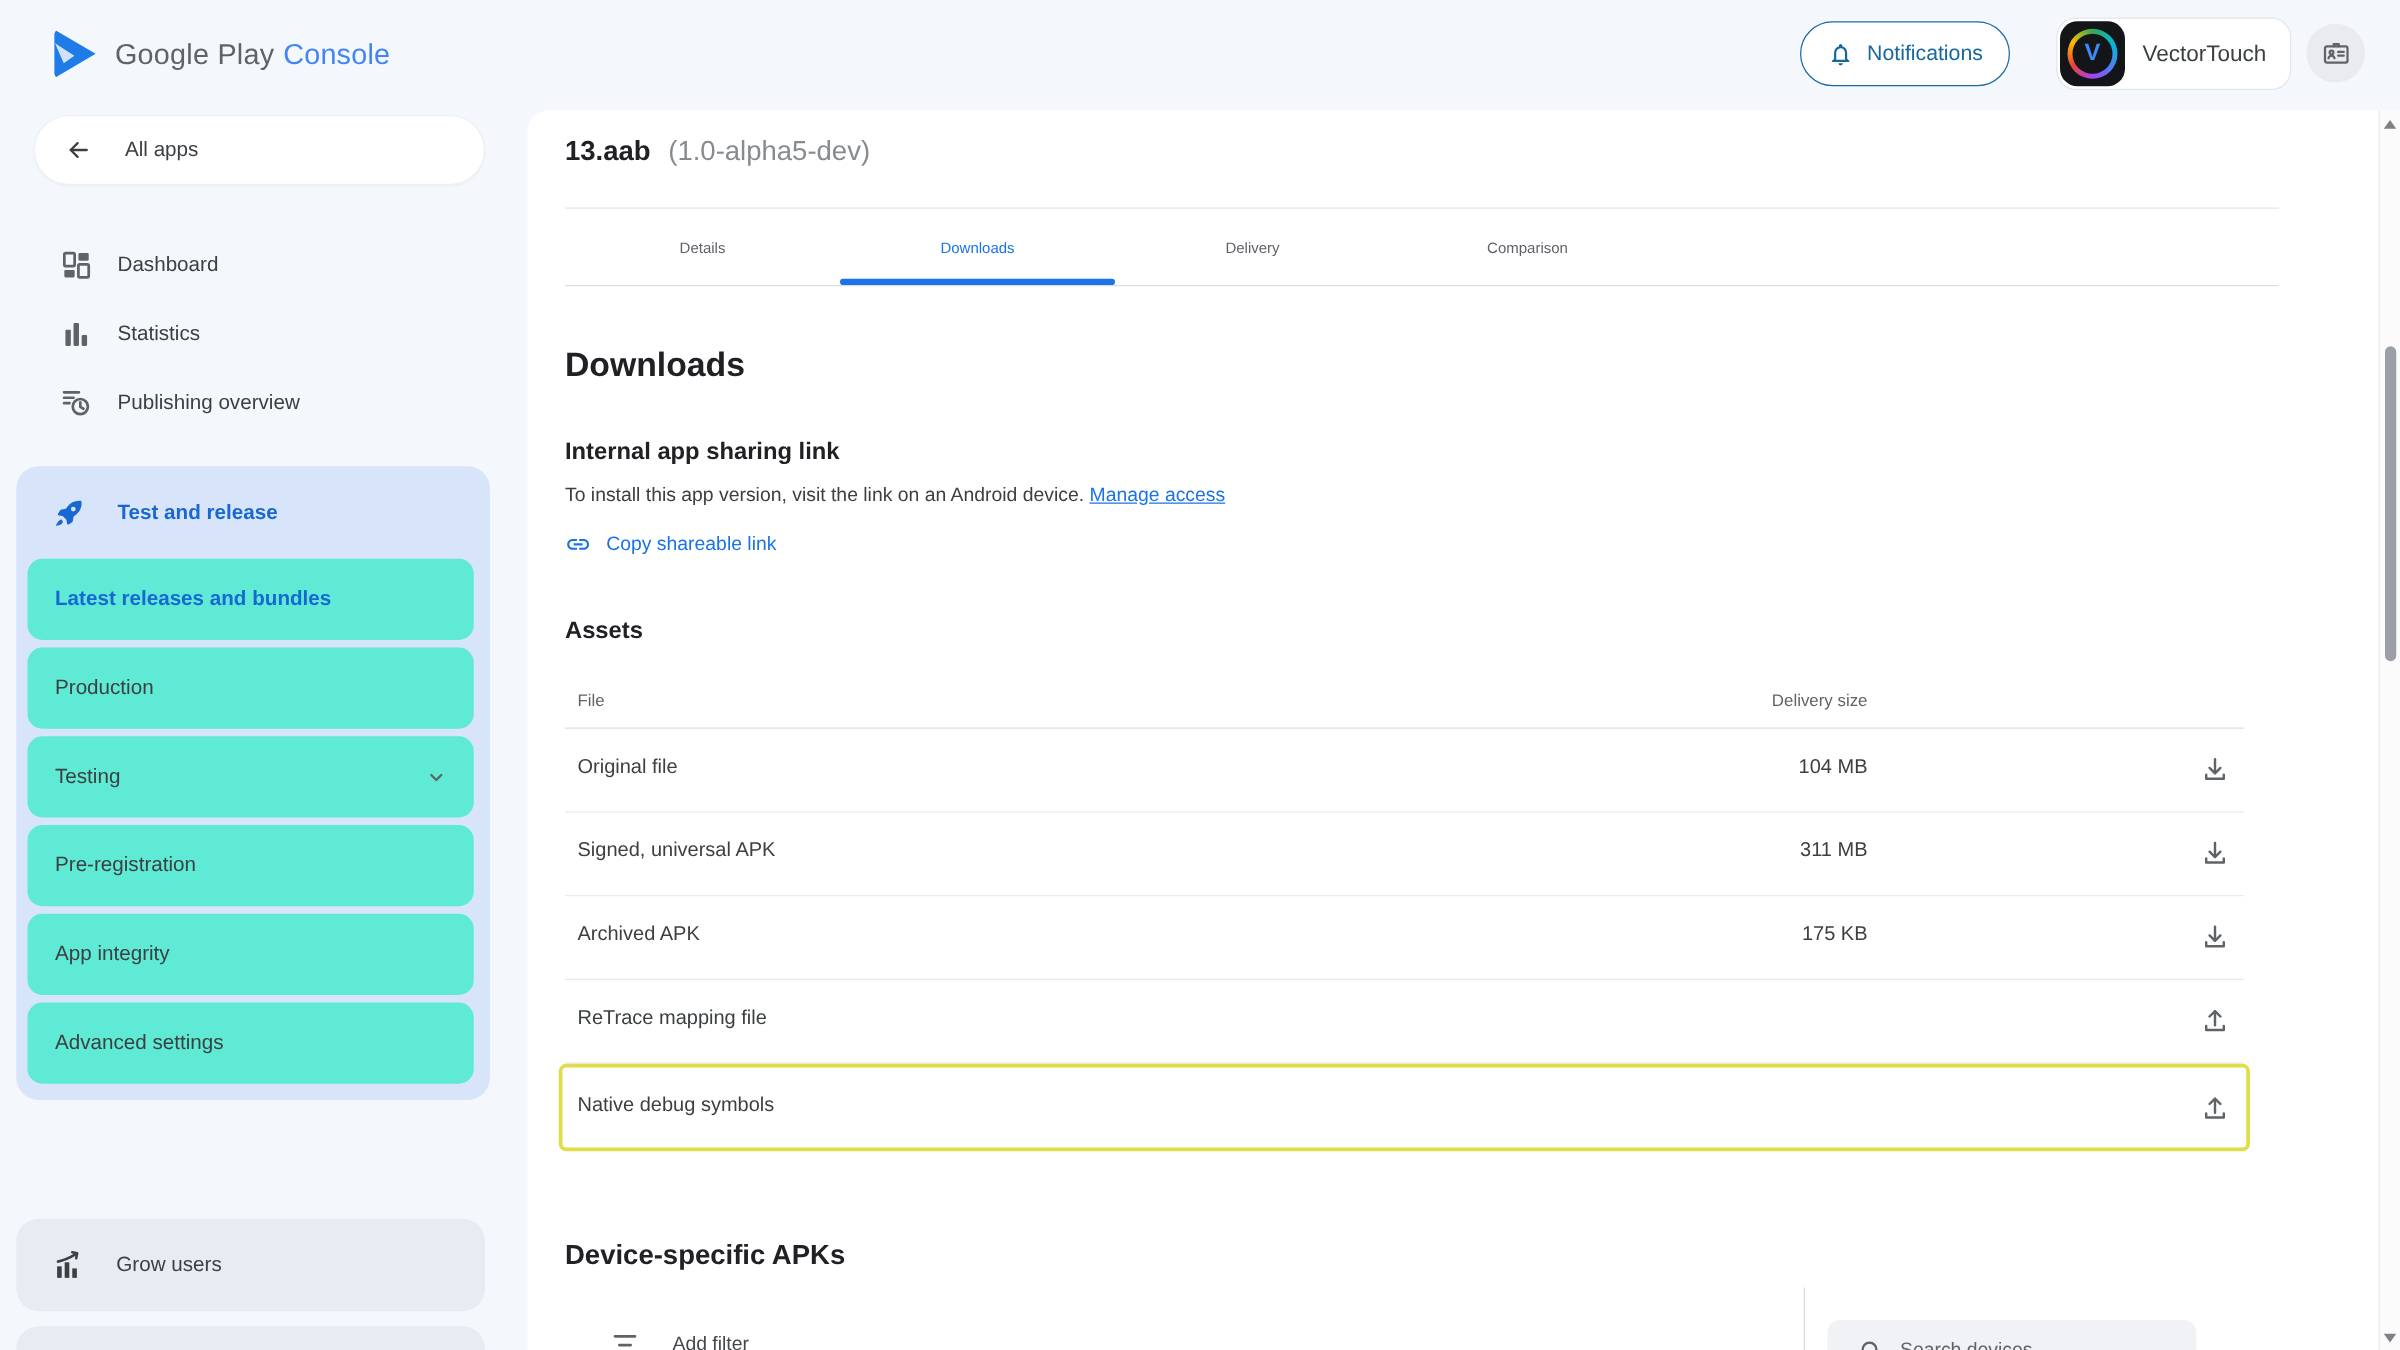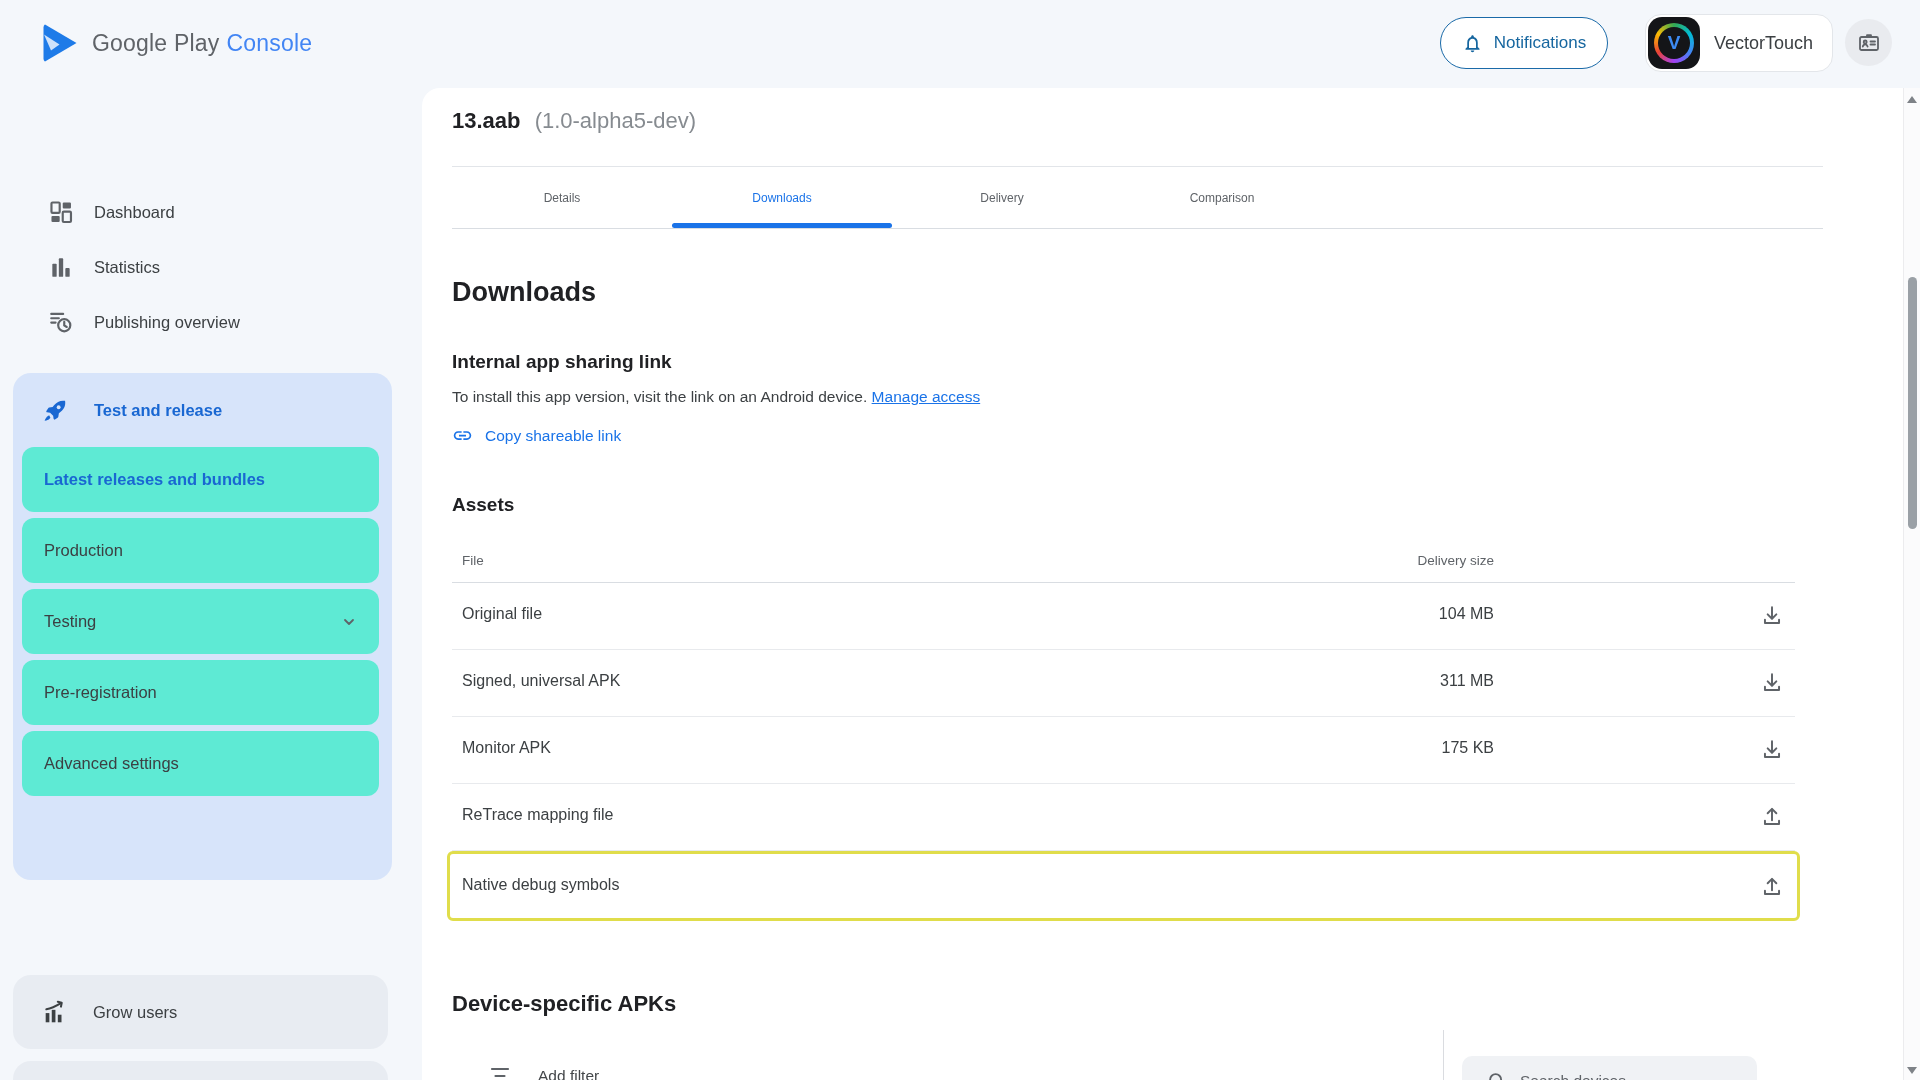--- a/index.html
+++ b/index.html
@@ -141,20 +141,29 @@
           <path d="M10 6V4.2h4V6"></path>
           <circle cx="8.2" cy="11" r="1.5"></circle>
           <path d="M5.8 15.6c.4-1.5 1.3-2.2 2.4-2.2s2 .7 2.4 2.2"></path>
           <path d="M13.5 10.5h4.5M13.5 13.5h4.5"></path>
         </svg>
       </span>
     </div>
   </div>
 
   <div class="sidebar">
+    <button class="allapps">
+      <span>
+        <svg width="22" height="22" viewBox="0 0 24 24" fill="none" stroke="#3c4043" stroke-width="2" stroke-linecap="round" stroke-linejoin="round">
+            <path d="M19 12H5"></path>
+            <path d="M11 18l-6-6 6-6"></path>
+          </svg>
+      </span>
+      <span>All apps</span>
+    </button>
 
     <div class="nav-item" style="top:106px">
       <span class="nicon">
         <svg width="26" height="26" viewBox="0 0 24 24">
           <rect x="3.2" y="3.2" width="7.6" height="9.6" rx="1" fill="none" stroke="#5f6368" stroke-width="2"></rect>
           <rect x="13.6" y="3.2" width="7.6" height="5.6" rx="1" fill="#5f6368"></rect>
           <rect x="3.2" y="15.6" width="7.6" height="5.6" rx="1" fill="#5f6368"></rect>
           <rect x="13.6" y="11.6" width="7.6" height="9.6" rx="1" fill="none" stroke="#5f6368" stroke-width="2"></rect>
         </svg>
       </span>
@@ -201,20 +210,23 @@
       <div class="subcard">
         <span>Testing</span>
         <span class="chev">
           <svg width="16" height="16" viewBox="0 0 16 16" fill="none" stroke="#5f6368" stroke-width="1.8" stroke-linecap="round" stroke-linejoin="round">
               <path d="M4 6l4 4 4-4"></path>
             </svg>
         </span>
       </div>
       <div class="subcard">
         <span>Pre-registration</span>
+      </div>
+      <div class="subcard">
+        <span>App integrity</span>
       </div>
       <div class="subcard">
         <span>Advanced settings</span>
       </div>
     </div>
 
     <div class="gray-section g2">
       <span class="nicon">
         <svg width="26" height="26" viewBox="0 0 24 24">
           <g fill="#3c4043">
@@ -301,21 +313,21 @@
             <svg width="26" height="26" viewBox="0 0 24 24" fill="none" stroke="currentColor" stroke-width="1.8" stroke-linecap="round" stroke-linejoin="round">
                 <path d="M12 4v10"></path>
                 <path d="M8 10.5l4 4 4-4"></path>
                 <path d="M5.5 15.5v3h13v-3"></path>
               </svg>
           </span>
         </button>
       </div>
 
       <div class="t-row">
-        <span class="c-file">Monitor APK</span>
+        <span class="c-file">Archived APK</span>
         <span class="c-size">175 KB</span>
         <button class="c-action">
           <span>
             <svg width="26" height="26" viewBox="0 0 24 24" fill="none" stroke="currentColor" stroke-width="1.8" stroke-linecap="round" stroke-linejoin="round">
                 <path d="M12 4v10"></path>
                 <path d="M8 10.5l4 4 4-4"></path>
                 <path d="M5.5 15.5v3h13v-3"></path>
               </svg>
           </span>
         </button>

